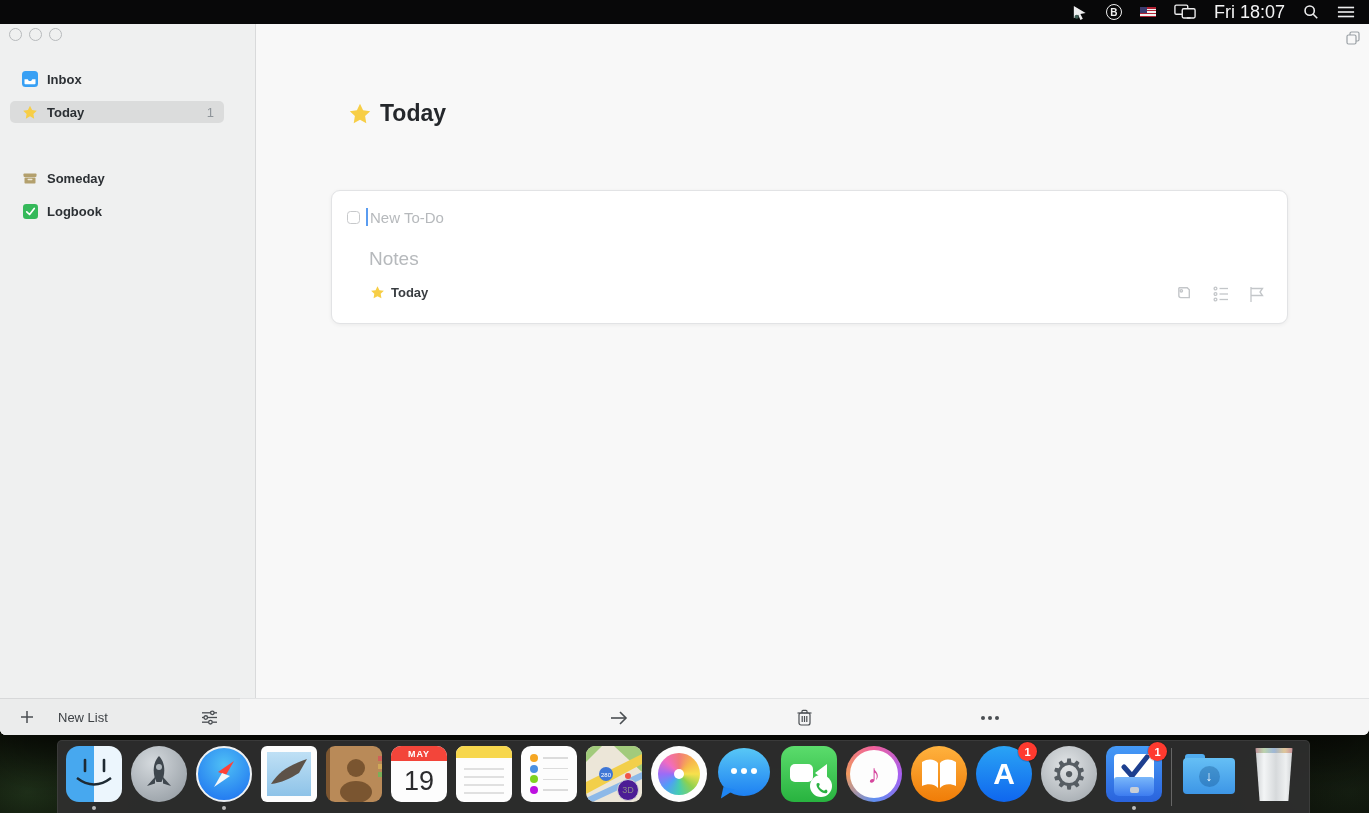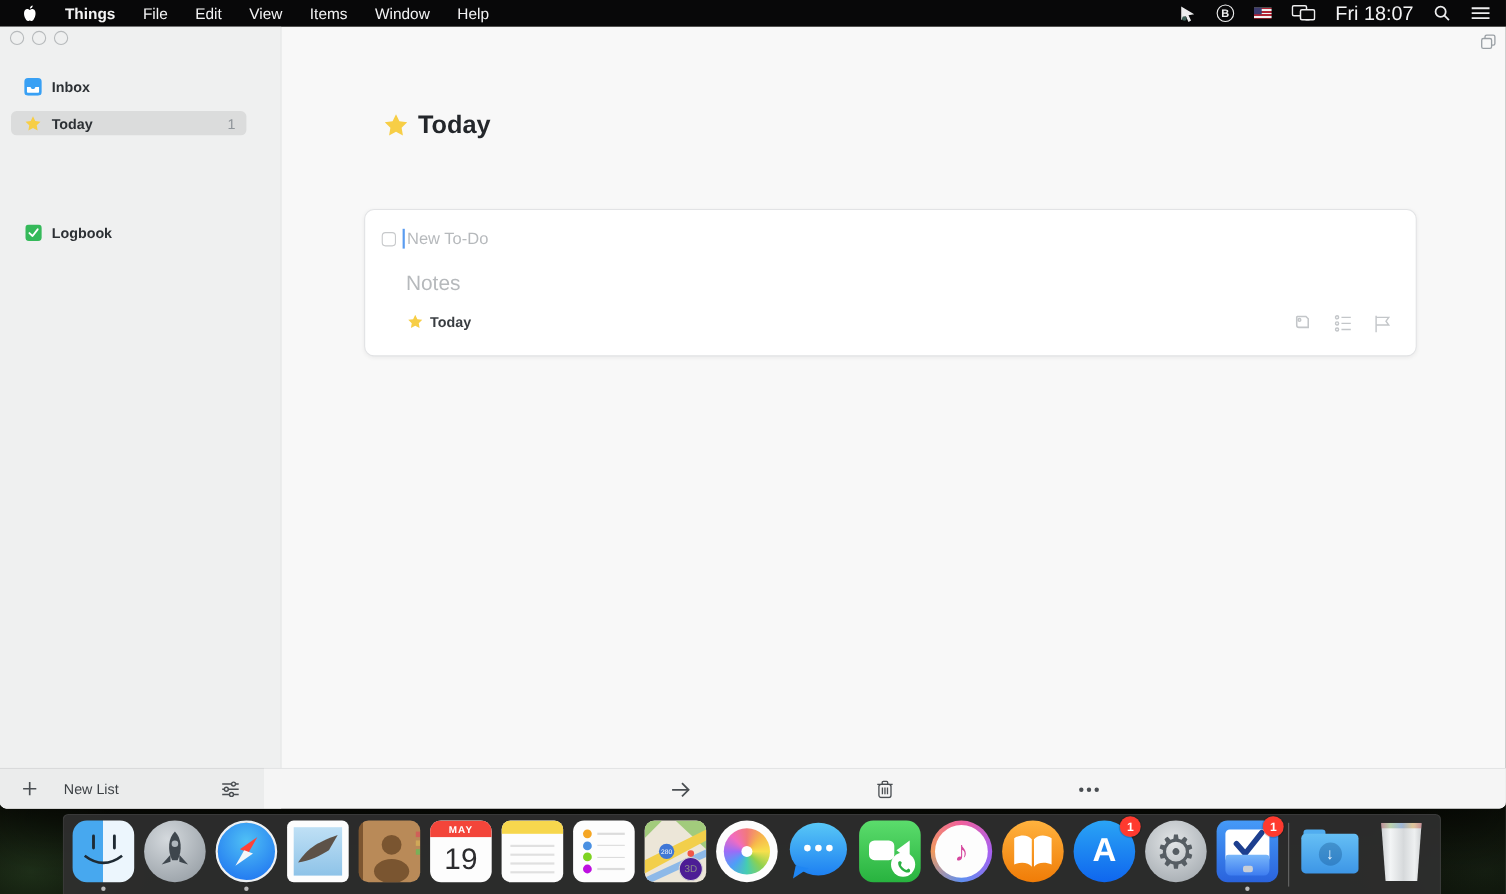--- a/index.html
+++ b/index.html
@@ -142,34 +142,20 @@
     clip-path:polygon(4% 0,96% 0,86% 100%,14% 100%); position:relative; }
   .trash-body::before { content:""; position:absolute; top:0; left:0; right:0; height:5px;
     background:linear-gradient(90deg,#b35,#7a5,#58c,#c93,#b35); opacity:.45; }
 
   svg { display:block; }
 </style>
 </head>
 <body>
 
 <div class="menu-bar">
-  <div class="mb-left">
-    <span class="mb-icon">
-      <svg width="14" height="17" viewBox="0 0 16 20">
-          <path fill="#fff" d="M8.2 4.6 C8.2 2.9 9.6 1.4 11.2 1.2 C11.3 2.9 9.9 4.5 8.2 4.6 Z M8 6 C6.4 4.4 3.8 4.7 2.7 6.6 C1.1 9.3 2.2 14 4.3 16.6 C5.3 17.9 6.4 17.9 7.4 17.4 C7.9 17.2 8.3 17.2 8.8 17.4 C9.8 17.9 10.9 17.9 11.9 16.6 C14 14 15.1 9.3 13.5 6.6 C12.4 4.7 9.8 4.4 8.2 6 Z"></path>
-        </svg>
-    </span>
-    <span class="mb-item mb-appname">Things</span>
-    <span class="mb-item">File</span>
-    <span class="mb-item">Edit</span>
-    <span class="mb-item">View</span>
-    <span class="mb-item">Items</span>
-    <span class="mb-item">Window</span>
-    <span class="mb-item">Help</span>
-  </div>
   <div class="mb-right">
     <span class="mb-icon">
       <svg width="17" height="17" viewBox="0 0 18 18">
           <polygon points="3,2 3,15 7.5,11.5 10,17 12.5,15.5 10,10.5 15.5,9.5" fill="#ededee"></polygon>
           <circle cx="6" cy="13.5" r="2.2" fill="#3e5e56"></circle>
         </svg>
     </span>
     <span class="mb-icon b-circle">B</span>
     <span class="mb-icon">
         <span class="us-flag"></span>
@@ -222,20 +208,30 @@
         <svg width="17" height="17" viewBox="0 0 24 24">
             <path fill="#f7ce46" d="M12 1.8 L15.1 8.2 22.2 9.2 17.1 14.1 18.3 21.2 12 17.8 5.7 21.2 6.9 14.1 1.8 9.2 8.9 8.2 Z"></path>
           </svg>
       </span>
       <span class="nav-label">Today</span>
       <span class="nav-count">1</span>
     </div>
 
 
 
+    <div class="nav-item" style="top:143px">
+      <span class="nav-icon">
+        <svg width="16" height="16" viewBox="0 0 16 16">
+            <rect x="1.5" y="3.5" width="13" height="3.4" rx="0.8" fill="#b3a06d"></rect>
+            <rect x="2.5" y="7.6" width="11" height="6" rx="0.8" fill="#b3a06d"></rect>
+            <rect x="5.5" y="8.8" width="5" height="1.4" rx="0.7" fill="#efe9d8"></rect>
+          </svg>
+      </span>
+      <span class="nav-label">Someday</span>
+    </div>
 
     <div class="nav-item" style="top:176px">
       <span class="nav-icon">
         <svg width="15" height="15" viewBox="0 0 16 16">
             <rect width="16" height="16" rx="3.5" fill="#35b95a"></rect>
             <path d="M4 8.4 L7 11.2 L12 4.8" fill="none" stroke="#fff" stroke-width="1.8" stroke-linecap="round" stroke-linejoin="round"></path>
           </svg>
       </span>
       <span class="nav-label">Logbook</span>
     </div>

